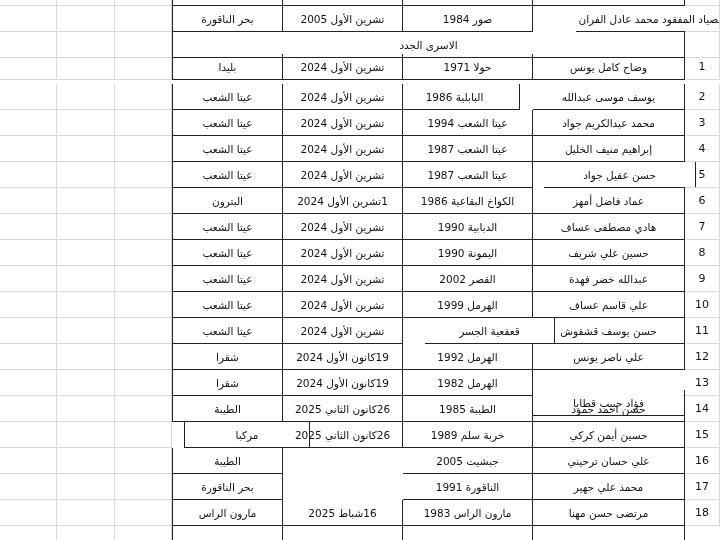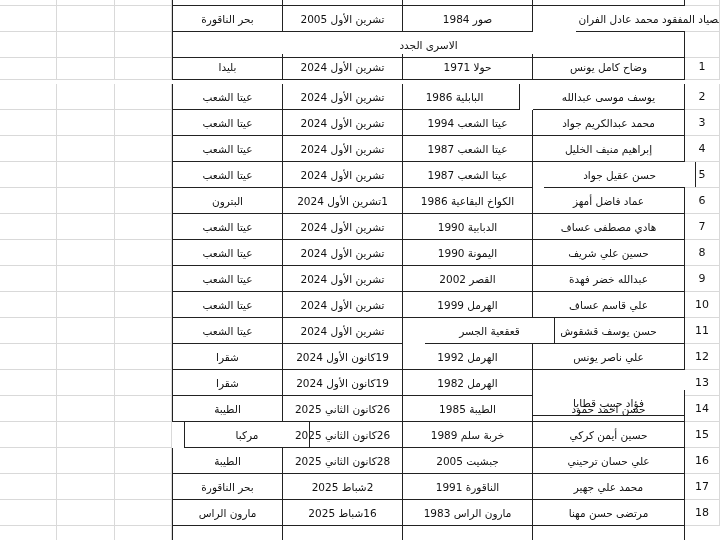--- a/index.html
+++ b/index.html
@@ -212,31 +212,29 @@
       <div class="tcell" style="left: 283px; width: 120px;">26كانون الثاني 2025</div>
       <div class="tcell" style="left: 403px; width: 130px;">خربة سلم 1989</div>
       <div class="tcell" style="left: 533px; width: 152px;">حسين أيمن كركي</div>
       <div class="numcell" style="left: 685px; width: 35px;">15</div>
     </div>
     <div class="row" style="top: 468px;">
       <div class="gridcell" style="left: 0px; width: 57px;"></div>
       <div class="gridcell" style="left: 57px; width: 58px;"></div>
       <div class="gridcell" style="left: 115px; width: 57px;"></div>
       <div class="tcell first" style="left: 172px; width: 111px;">الطيبة</div>
-      <div class="tcell" style="left: 283px; width: 120px;">28كانون الثاني 2025</div>
       <div class="tcell" style="left: 403px; width: 130px;">جبشيت 2005</div>
       <div class="tcell" style="left: 533px; width: 152px;">علي حسان ترحيني</div>
       <div class="numcell" style="left: 685px; width: 35px;">16</div>
     </div>
     <div class="row" style="top: 494px;">
       <div class="gridcell" style="left: 0px; width: 57px;"></div>
       <div class="gridcell" style="left: 57px; width: 58px;"></div>
       <div class="gridcell" style="left: 115px; width: 57px;"></div>
       <div class="tcell first" style="left: 172px; width: 111px;">بحر الناقورة</div>
-      <div class="tcell" style="left: 283px; width: 120px;">2شباط 2025</div>
       <div class="tcell" style="left: 403px; width: 130px;">الناقورة 1991</div>
       <div class="tcell" style="left: 533px; width: 152px;">محمد علي جهير</div>
       <div class="numcell" style="left: 685px; width: 35px;">17</div>
     </div>
     <div class="row" style="top: 520px;">
       <div class="gridcell" style="left: 0px; width: 57px;"></div>
       <div class="gridcell" style="left: 57px; width: 58px;"></div>
       <div class="gridcell" style="left: 115px; width: 57px;"></div>
       <div class="tcell first" style="left: 172px; width: 111px;">مارون الراس</div>
       <div class="tcell" style="left: 283px; width: 120px;">16شباط 2025</div>

